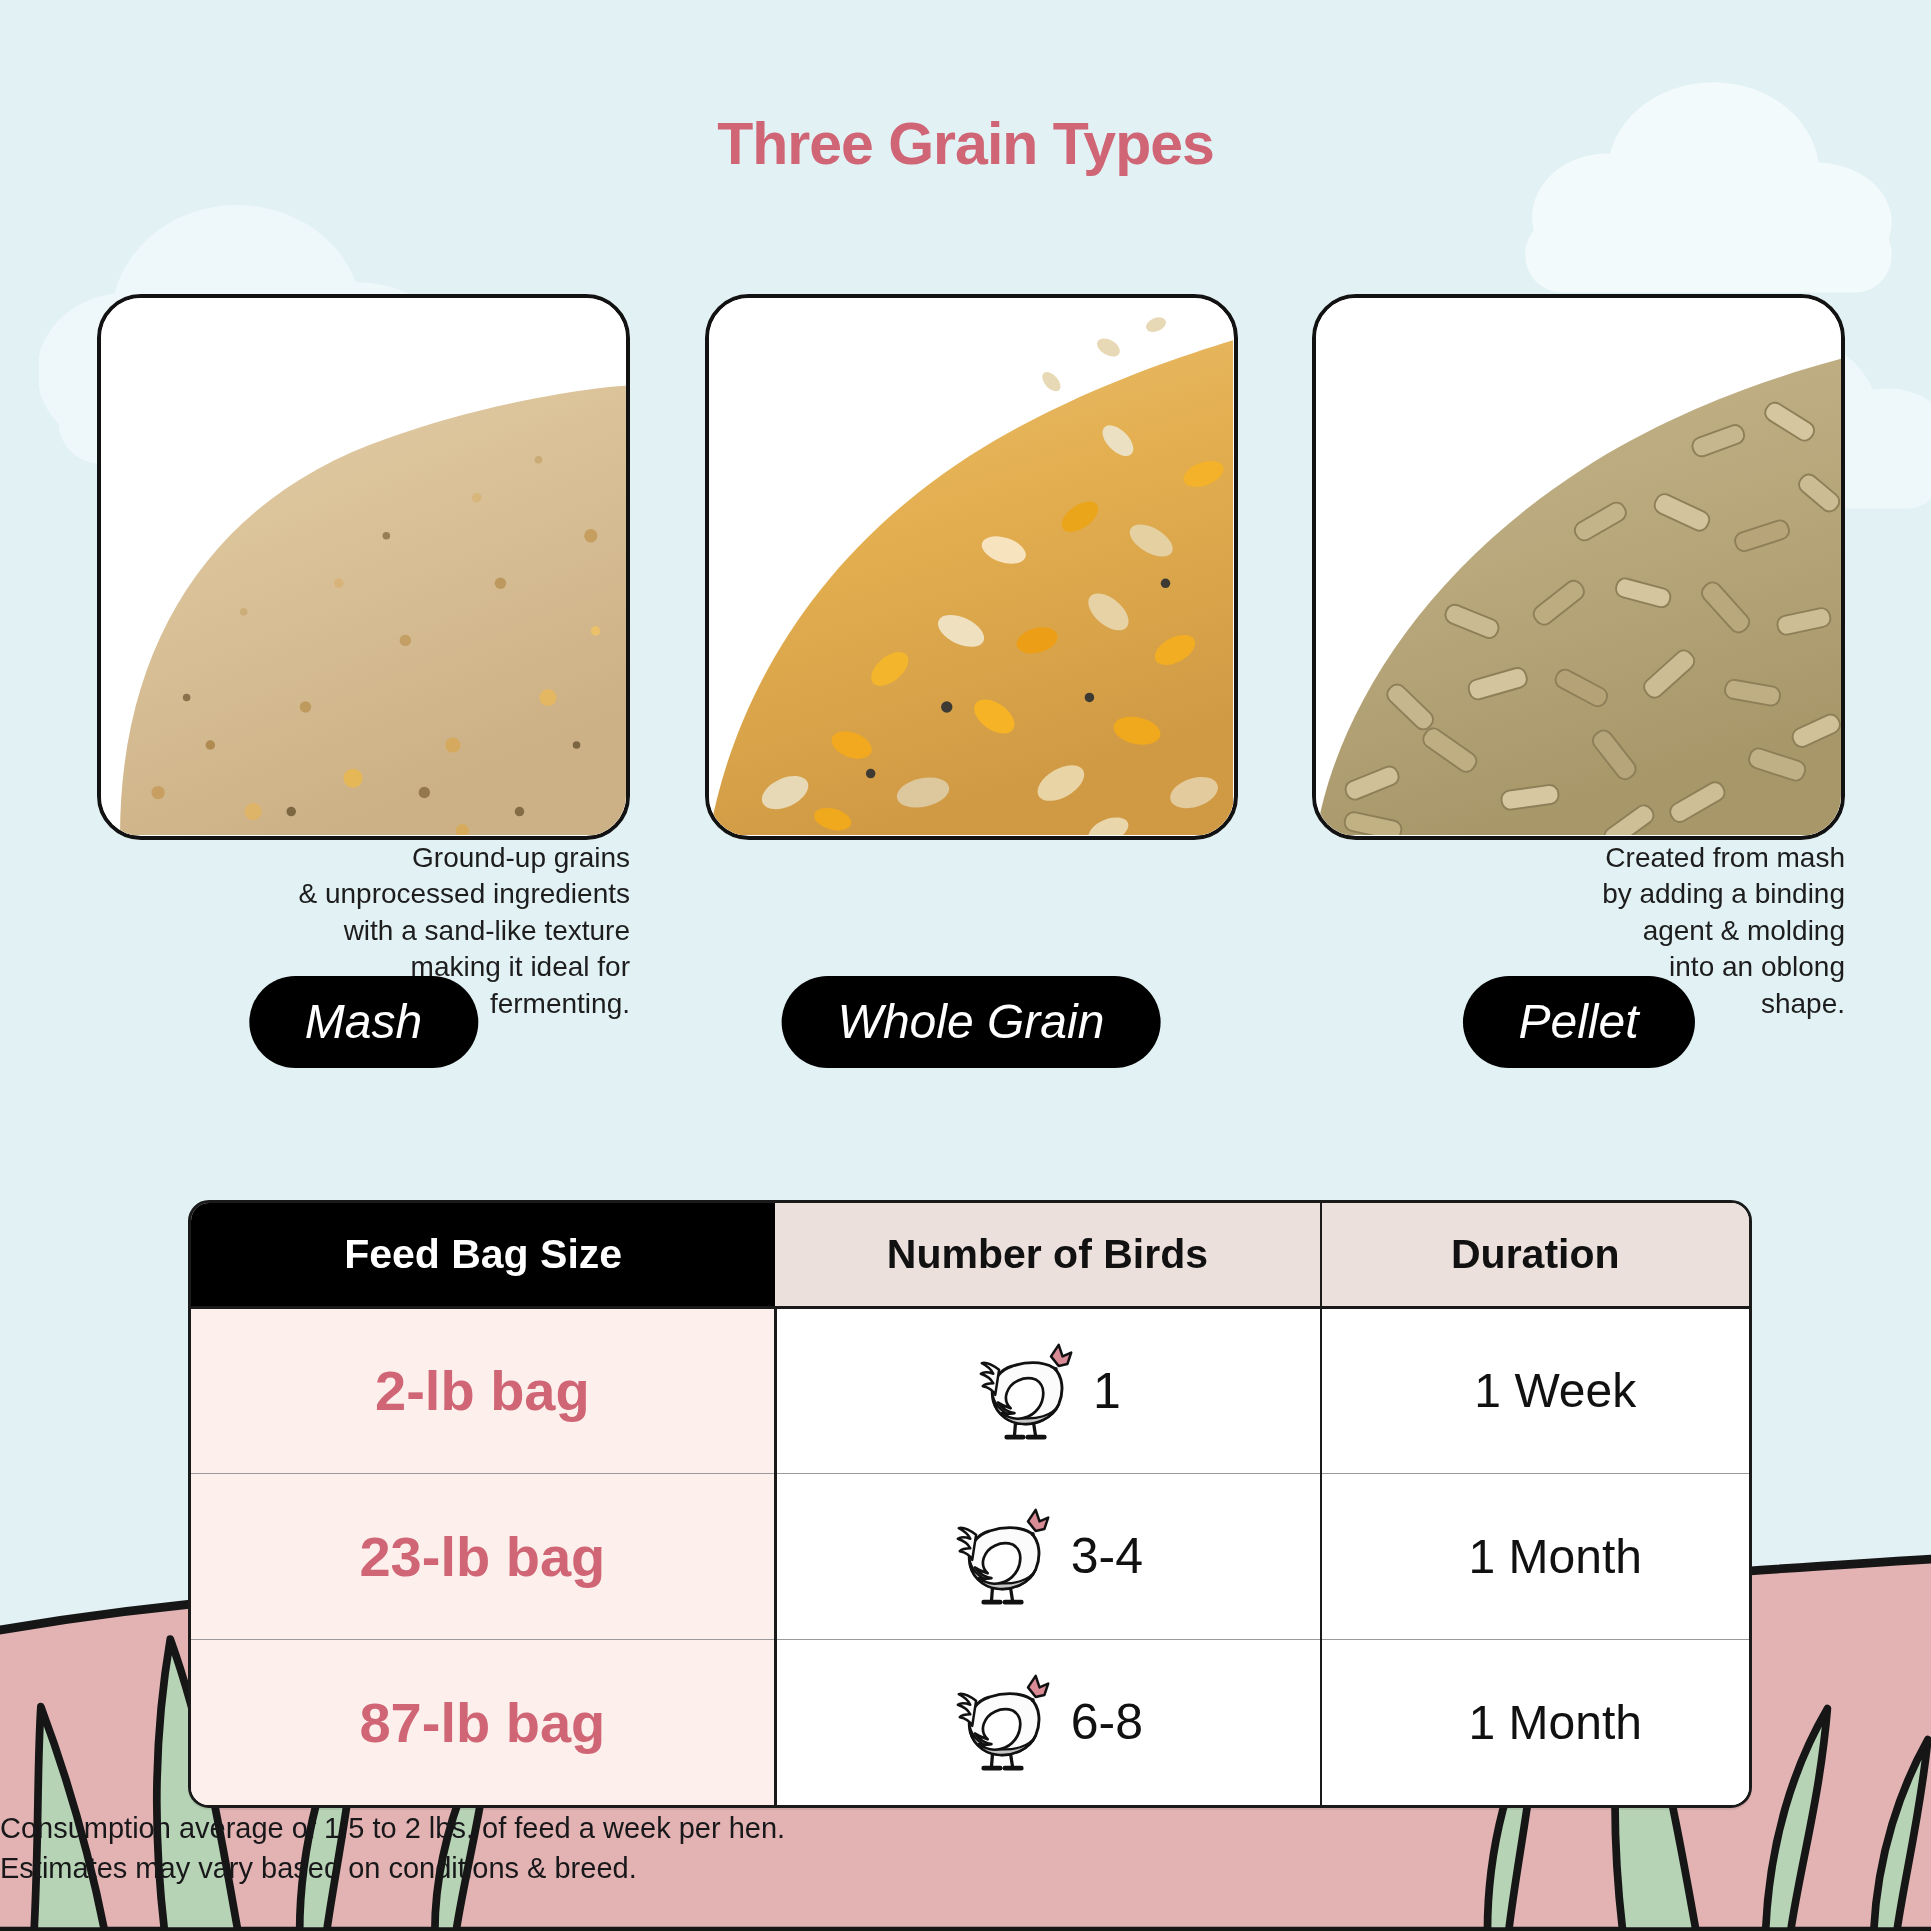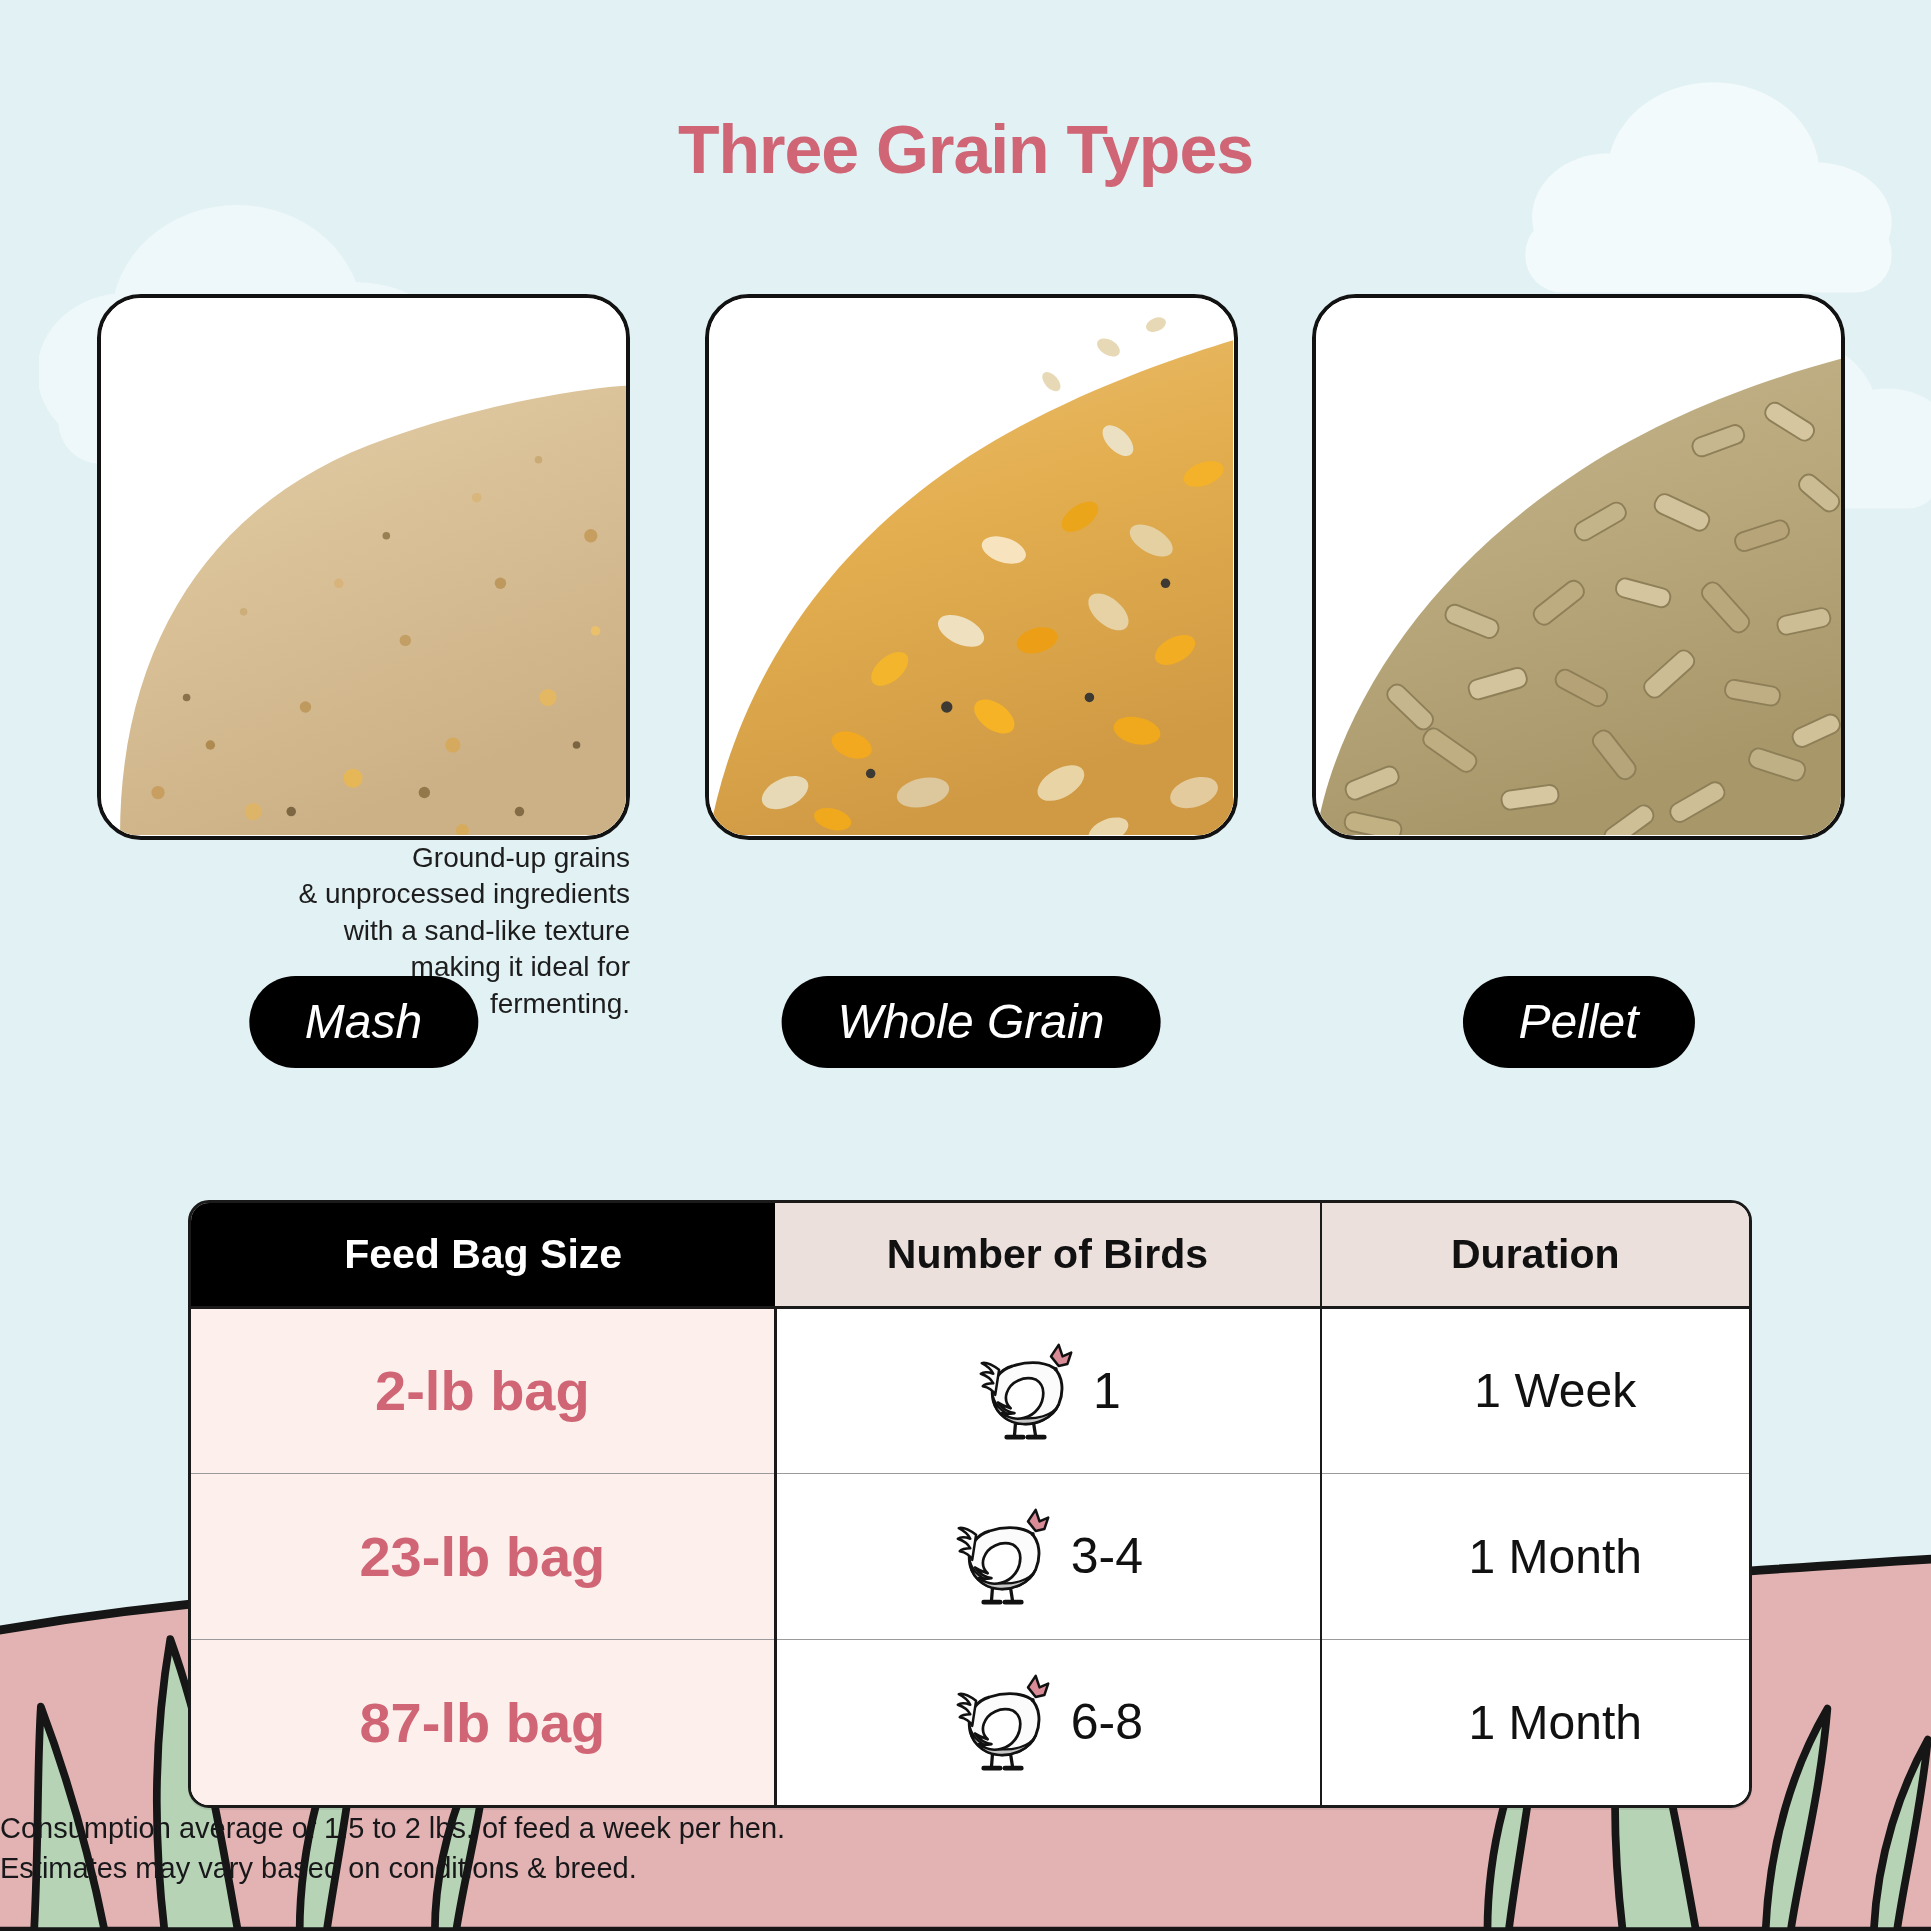--- a/index.html
+++ b/index.html
@@ -19,21 +19,21 @@
   .bg-layer { position: absolute; inset: 0; pointer-events: none; }
   .cloud { position: absolute; }
 
   .ground { position: absolute; left: -19.3px; bottom: 0; width: 1970px; height: 406px; }
 
   
   .title {
     position: absolute;
     top: 114px; left: 0; width: 1931px;
     text-align: center;
-    font-size: 68px;
+    font-size: 59px;
     font-weight: 700;
     letter-spacing: -1px;
     color: #cf6575;
     line-height: 1.05;
   }
 
   
   .cards {
     position: absolute;
     top: 294px; left: 97px;
@@ -335,20 +335,25 @@
               <rect x="505" y="195" width="48" height="20" rx="9" fill="#cbbc93" transform="rotate(40 529 205)"></rect>
               <rect x="395" y="140" width="56" height="20" rx="9" fill="#c7b78e" transform="rotate(-20 423 150)"></rect>
               <rect x="470" y="120" width="56" height="20" rx="9" fill="#d5c6a0" transform="rotate(32 498 130)"></rect>
               <rect x="30" y="545" width="60" height="20" rx="9" fill="#c2b183" transform="rotate(12 60 555)"></rect>
               <rect x="300" y="545" width="58" height="20" rx="9" fill="#cebf97" transform="rotate(-36 329 555)"></rect>
             </g>
           </g>
         </svg>
       </div>
       <div class="pill">Pellet</div>
+      <div class="desc" style="white-space: pre-line;">Created from mash
+by adding a binding
+agent &amp; molding
+into an oblong
+shape.</div>
     </div>
   </div>
 
   <div class="table-wrap">
     <table>
       <colgroup>
           <col class="c1">
           <col class="c2">
           <col class="c3">
         </colgroup>

